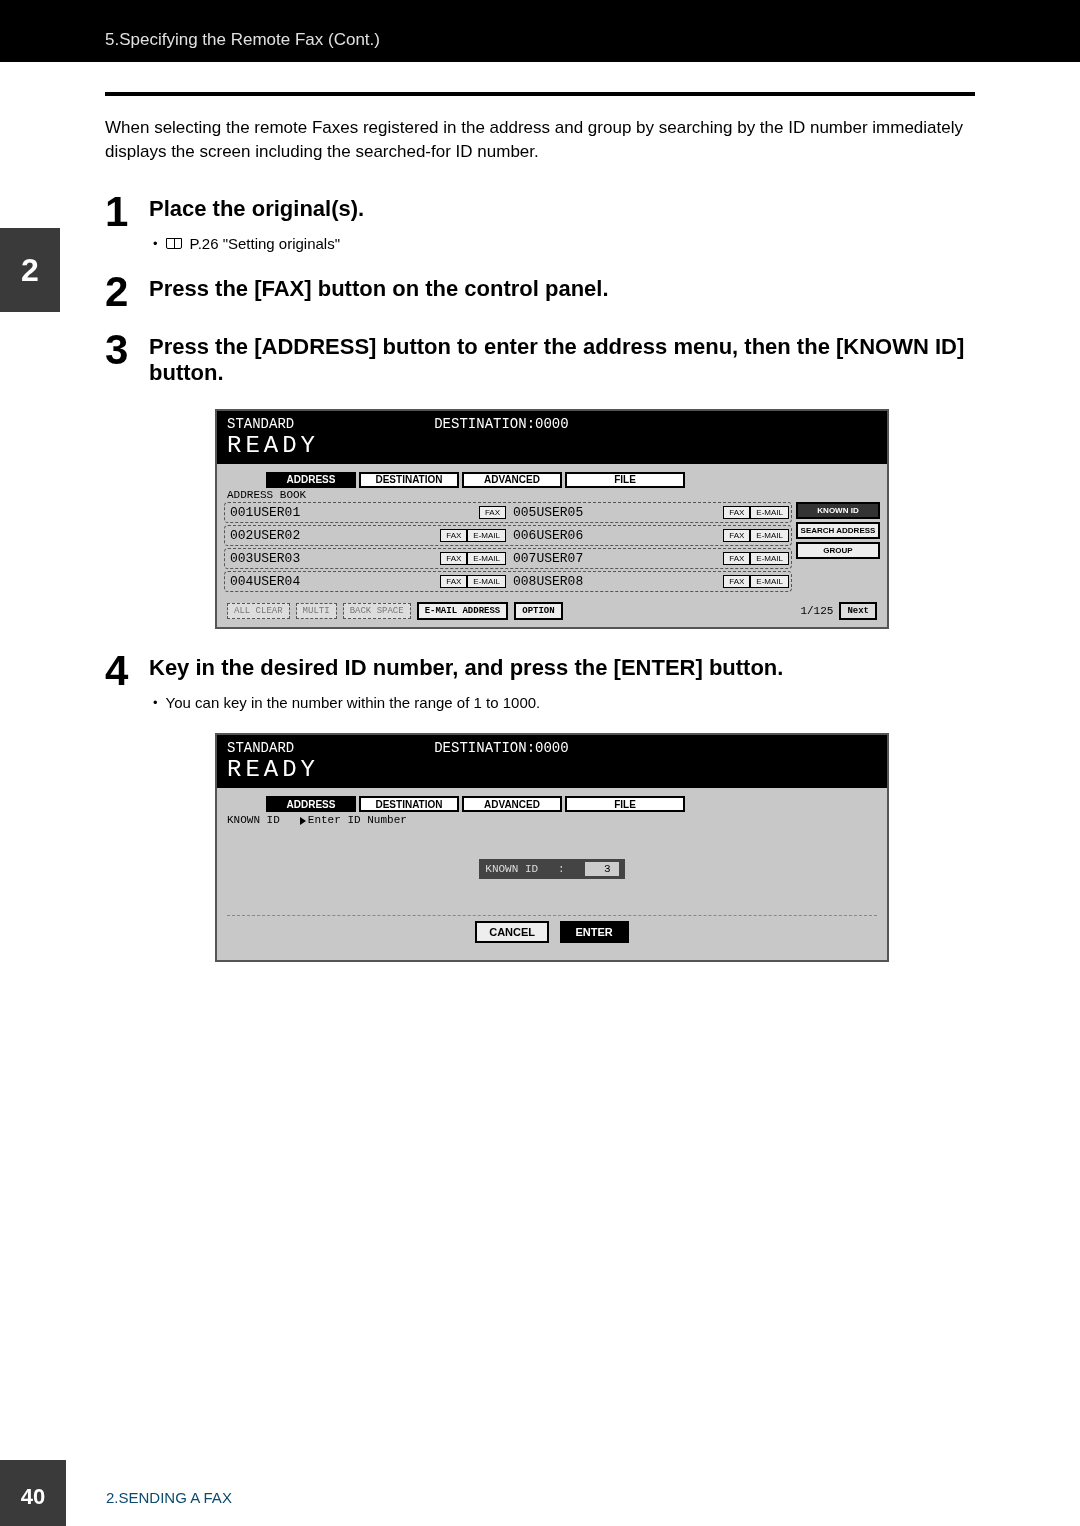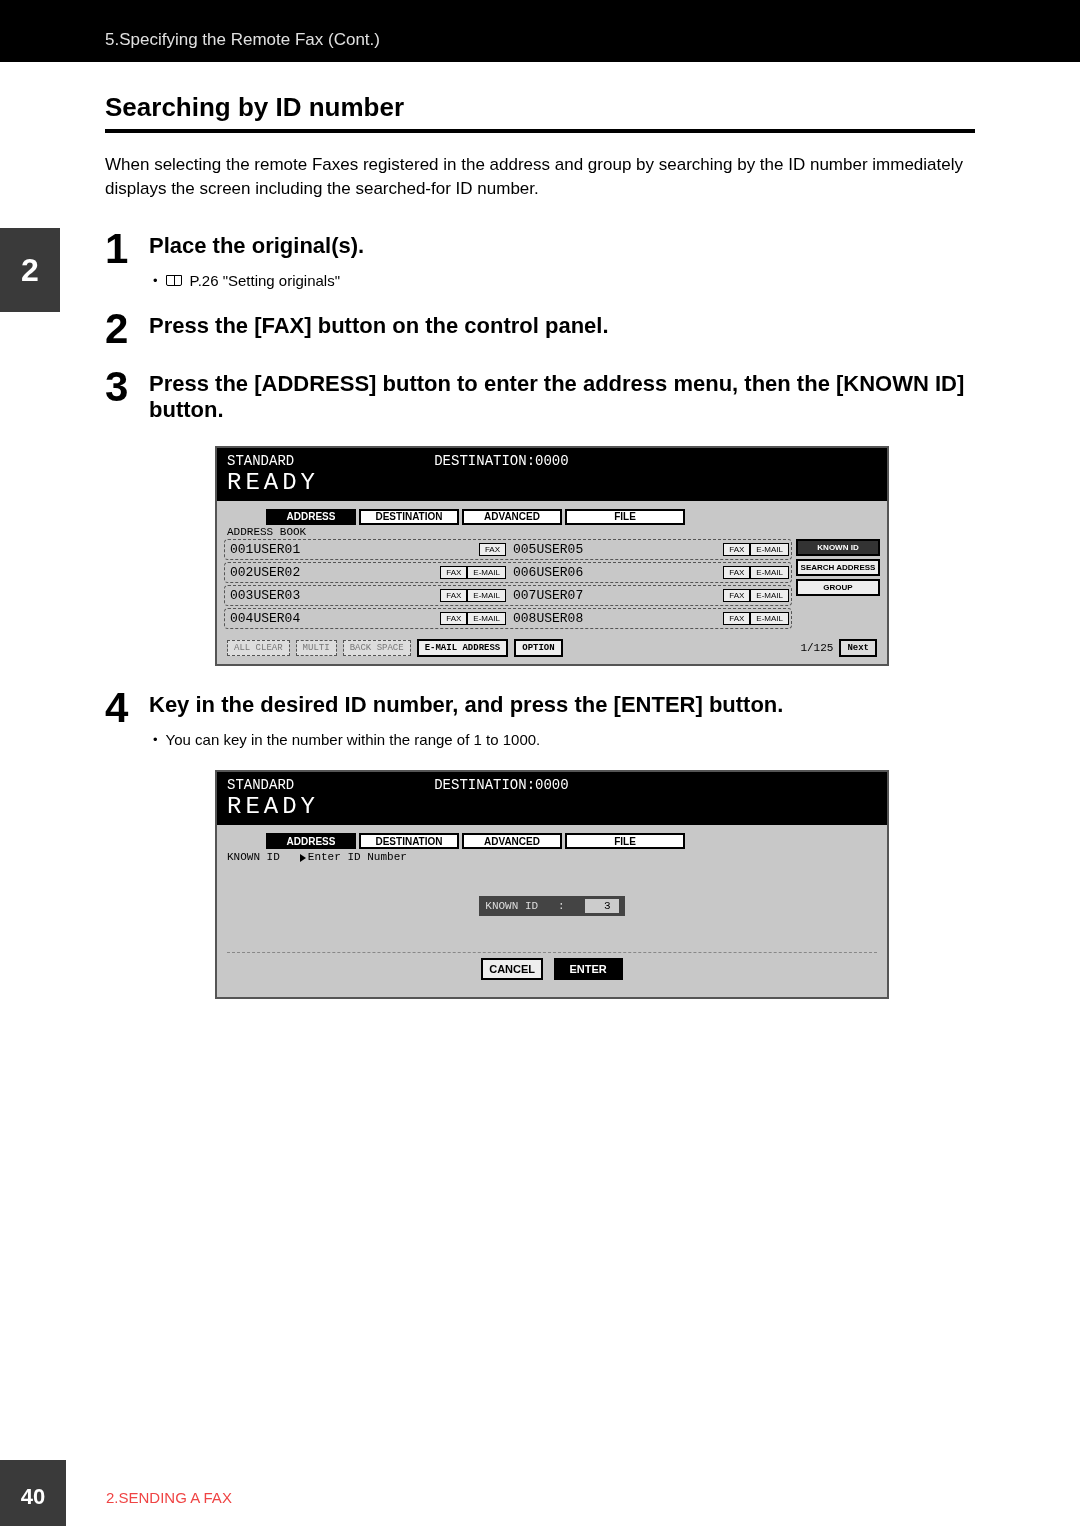--- a/index.html
+++ b/index.html
@@ -267,21 +267,21 @@
     .known-actions {
       text-align: center;
       padding: 6px 0 8px 0;
       border-top: 1px dashed #888;
     }
     .cancel-btn {
       border: 2px solid #000;
       background: #eee;
       font-size: 11px;
       font-weight: bold;
-      padding: 3px 6px;
+      padding: 3px 12px;
       margin-right: 6px;
     }
     .enter-btn {
       border: 2px solid #000;
       background: #000;
       color: #fff;
       font-size: 11px;
       font-weight: bold;
       padding: 3px 14px;
     }
@@ -301,35 +301,34 @@
       color: #fff;
       display: flex;
       align-items: center;
       justify-content: center;
       font-size: 22px;
       font-weight: bold;
     }
     .chapter-label {
       margin-left: 40px;
       font-size: 15px;
-      color: #ef4444;
+      color: #0c4a6e;
     }
   </style>
 </head>
 <body>
 
 <div class="header-bar">
   <span class="header-text">5.Specifying the Remote Fax (Cont.)</span>
 </div>
 
 <div class="section-tab">2</div>
 
 <div class="content">
 
-  <div class="section-title">Searching by ID number</div>
   <div class="title-underline"></div>
 
   <div class="intro-text">When selecting the remote Faxes registered in the address and group by searching by the ID number immediately displays the screen including the searched-for ID number.</div>
 
   <div class="step-group">
     <div class="step-row">
       <div class="step-num">1</div>
       <div class="step-text">Place the original(s).</div>
     </div>
     <div class="step-sub">

